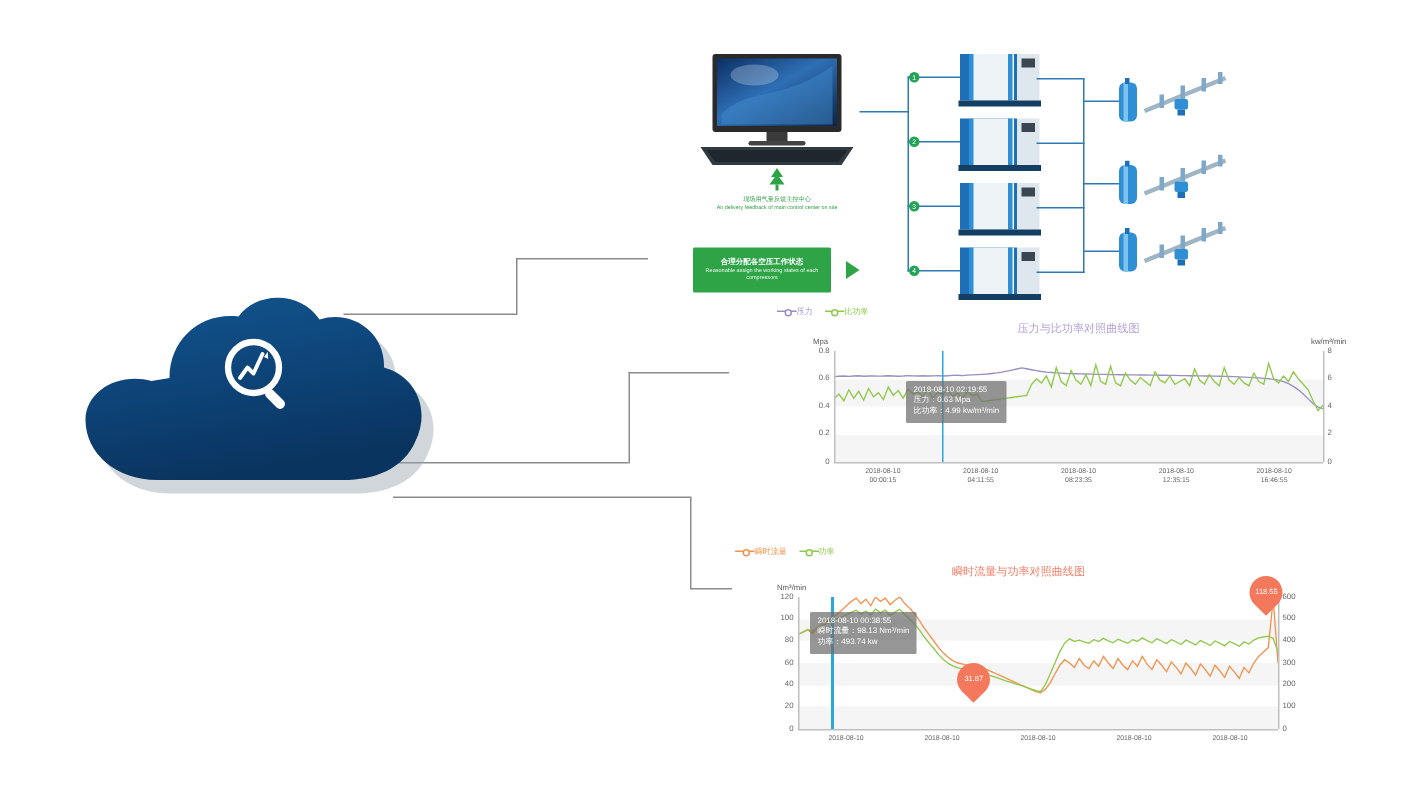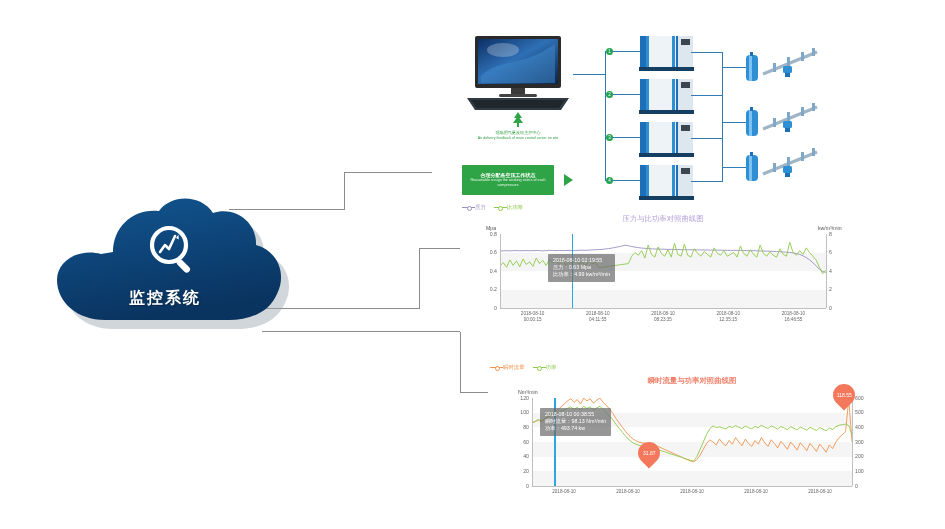--- a/index.html
+++ b/index.html
@@ -131,21 +131,20 @@
                C200,10 222,26 221,49 C243,55 252,78 242,98
                C234,117 214,124 194,124 L70,124
                C42,124 22,106 22,84 C22,64 45,52 66,58 Z" fill="url(#cg)"></path>
     </svg>
     <svg class="cloud-icon" viewBox="0 0 62 58">
       <circle cx="26" cy="23" r="17" fill="none" stroke="#ffffff" stroke-width="4.2"></circle>
       <polyline points="17,30 22,23 26,27 32,14" fill="none" stroke="#ffffff" stroke-width="2.6" stroke-linecap="round" stroke-linejoin="round"></polyline>
       <polygon points="33,16 35.5,12.5 35.8,17.4" fill="#ffffff"></polygon>
       <rect x="37" y="36" width="16" height="6.5" rx="3.2" fill="#ffffff" transform="rotate(45 37 36)"></rect>
     </svg>
-    <div class="cloud-label">监控系统</div>
   </div>
 
   <div class="diagram">
 
     <svg class="monitor" viewBox="0 0 110 78">
       <defs>
         <linearGradient id="scr" x1="0" y1="0" x2="1" y2="1">
           <stop offset="0%" stop-color="#0c2f63"></stop>
           <stop offset="45%" stop-color="#2e6fb5"></stop>
           <stop offset="100%" stop-color="#0a2448"></stop>
@@ -272,21 +271,21 @@
       <path d="M2,26 L56,4" stroke="#9fb4c4" stroke-width="3" fill="none"></path>
       <rect x="12" y="15" width="3" height="9" fill="#7fa8c8"></rect>
       <rect x="26" y="9" width="3" height="9" fill="#7fa8c8"></rect>
       <rect x="40" y="4" width="3" height="9" fill="#7fa8c8"></rect>
       <rect x="51" y="0" width="3" height="8" fill="#7fa8c8"></rect>
       <rect x="22" y="18" width="9" height="7" rx="1.5" fill="#2f8fd4"></rect>
       <rect x="24" y="25" width="5" height="4" fill="#1d6fb8"></rect>
     </svg>
   </div>
 
-  <div class="chart" id="chart0" style="left:460px;top:204px;width:400px;height:128px;">
+  <div class="chart" id="chart0" style="left:516px;top:204px;width:400px;height:128px;">
       <div class="chart-legend" style="left: 2px; top: 0px;"><span class="lg-item" style="color: rgb(155, 142, 196);"><span class="lg-mark" style="color: rgb(155, 142, 196);"><i style="background: rgb(155, 142, 196);"></i><b></b></span><span class="lg-txt">压力</span></span><span class="lg-item" style="color: rgb(143, 201, 75);"><span class="lg-mark" style="color: rgb(143, 201, 75);"><i style="background: rgb(143, 201, 75);"></i><b></b></span><span class="lg-txt">比功率</span></span></div>
       <div class="chart-title" style="color: rgb(181, 160, 216); left: 203px; top: 10px; transform: translateX(-50%);">压力与比功率对照曲线图</div>
       <div class="axis-unit" style="left: 26px; top: 21px;">Mpa</div>
       <div class="axis-unit" style="left: 358px; top: 21px;">kw/m³/min</div>
       <div class="plot" style="left: 40px; top: 30px; width: 326px; height: 74px;">
         <div class="band" style="top: 18.5px; height: 18.5px;"></div>
         <div class="band" style="top: 55.5px; height: 18.5px;"></div>
         <svg viewBox="0 0 326 74" width="326" height="74" style="position: absolute; left: 0px; top: 0px;">
           <polyline points="0.00,17.11 3.29,16.84 6.59,16.65 9.88,16.93 13.17,16.65 16.46,16.47 19.76,16.84 23.05,16.65 26.34,16.56 29.64,16.74 32.93,16.65 36.22,16.47 39.52,16.65 42.81,16.84 46.10,16.65 49.39,16.37 52.69,16.56 55.98,16.65 59.27,16.47 62.57,16.65 65.86,16.56 69.15,16.37 72.44,16.65 75.74,16.47 79.03,16.28 82.32,16.19 85.62,16.37 88.91,16.10 92.20,15.91 95.49,15.73 98.79,15.54 102.08,15.36 105.37,14.99 108.67,14.62 111.96,14.06 115.25,13.41 118.55,12.76 121.84,12.02 125.13,11.28 128.42,11.84 131.72,12.49 135.01,13.13 138.30,13.69 141.60,14.06 144.89,14.34 148.18,14.62 151.47,14.80 154.77,14.99 158.06,15.08 161.35,15.17 164.65,15.26 167.94,15.36 171.23,15.45 174.53,15.54 177.82,15.54 181.11,15.63 184.40,15.73 187.70,15.73 190.99,15.82 194.28,15.82 197.58,15.91 200.87,15.91 204.16,16.00 207.45,16.00 210.75,16.10 214.04,16.10 217.33,16.19 220.63,16.19 223.92,16.28 227.21,16.28 230.51,16.37 233.80,16.37 237.09,16.47 240.38,16.47 243.68,16.56 246.97,16.65 250.26,16.65 253.56,16.74 256.85,16.84 260.14,16.93 263.43,17.02 266.73,17.11 270.02,17.21 273.31,17.39 276.61,17.58 279.90,17.76 283.19,17.95 286.48,18.22 289.78,18.50 293.07,18.87 296.36,19.43 299.66,20.35 302.95,21.74 306.24,23.59 309.54,25.90 312.83,28.68 316.12,31.91 319.41,35.15 322.71,37.46 326.00,38.39" fill="none" stroke="#9b8ec4" stroke-width="0.9"></polyline>
           <polyline points="0.00,31.91 3.29,28.67 6.59,33.30 9.88,25.90 13.17,31.45 16.46,26.83 19.76,32.84 23.05,24.98 26.34,30.52 29.64,27.75 32.93,32.38 36.22,24.05 39.52,29.60 42.81,26.36 46.10,31.45 49.39,25.44 52.69,28.67 55.98,27.29 59.27,30.52 62.57,24.98 65.86,31.45 69.15,27.75 72.44,29.14 75.74,25.90 79.03,30.06 82.32,28.21 85.62,31.45 88.91,26.83 92.20,29.60 95.49,28.67 98.79,33.76 102.08,33.30 105.37,32.84 108.67,32.38 111.96,31.91 115.25,31.45 118.55,30.99 121.84,30.52 125.13,30.06 128.42,29.60 131.72,22.20 135.01,18.50 138.30,21.27 141.60,16.65 144.89,24.05 148.18,11.10 151.47,20.35 154.77,23.13 158.06,12.95 161.35,19.42 164.65,22.20 167.94,15.73 171.23,23.13 174.53,9.25 177.82,20.35 181.11,22.20 184.40,10.17 187.70,21.27 190.99,23.13 194.28,14.80 197.58,19.42 200.87,22.20 204.16,17.58 207.45,20.35 210.75,23.13 214.04,13.88 217.33,19.42 220.63,21.27 223.92,16.65 227.21,22.20 230.51,20.35 233.80,18.50 237.09,23.13 240.38,12.02 243.68,19.42 246.97,22.20 250.26,15.73 253.56,20.35 256.85,23.13 260.14,11.10 263.43,19.42 266.73,22.20 270.02,17.58 273.31,21.27 276.61,23.13 279.90,14.80 283.19,20.35 286.48,22.20 289.78,8.33 293.07,18.50 296.36,21.27 299.66,16.65 302.95,20.35 306.24,13.88 309.54,18.50 312.83,22.20 316.12,25.90 319.41,33.30 322.71,39.77 326.00,36.08" fill="none" stroke="#8fc94b" stroke-width="0.9"></polyline>
@@ -328,21 +327,21 @@
       </div>
       <div class="tooltip" style="left: 88px; top: 50px;">
         <div>2018-08-10 02:19:55</div>
         <div>压力：0.63 Mpa</div>
         <div>比功率：4.99 kw/m³/min</div>
       </div>
     </div>
 
   <div class="chart" id="chart1" style="left:488px;top:364px;width:400px;height:150px;">
       <div class="chart-legend" style="left: 2px; top: 0px;"><span class="lg-item" style="color: rgb(242, 147, 79);"><span class="lg-mark" style="color: rgb(242, 147, 79);"><i style="background: rgb(242, 147, 79);"></i><b></b></span><span class="lg-txt">瞬时流量</span></span><span class="lg-item" style="color: rgb(143, 201, 75);"><span class="lg-mark" style="color: rgb(143, 201, 75);"><i style="background: rgb(143, 201, 75);"></i><b></b></span><span class="lg-txt">功率</span></span></div>
-      <div class="chart-title" style="color: rgb(240, 128, 106); left: 204px; top: 12px; transform: translateX(-50%); font-weight: bold;">瞬时流量与功率对照曲线图</div>
+      <div class="chart-title" style="color: rgb(240, 128, 106); left: 191px; top: 12px; transform: translateX(-50%);">瞬时流量与功率对照曲线图</div>
       <div class="axis-unit" style="left: 30px; top: 25px;">Nm³/min</div>
       <div class="plot" style="left: 44px; top: 34px; width: 320px; height: 88px;">
         <div class="band" style="top: 14.6667px; height: 14.6667px;"></div>
         <div class="band" style="top: 44px; height: 14.6667px;"></div>
         <div class="band" style="top: 73.3333px; height: 14.6667px;"></div>
         <svg viewBox="0 0 320 88" width="320" height="88" style="position: absolute; left: 0px; top: 0px;">
           <polyline points="0.00,24.93 3.23,23.47 6.46,22.00 9.70,24.20 12.93,20.53 16.16,18.33 19.39,16.13 22.63,13.93 25.86,11.73 29.09,8.80 32.32,5.87 35.56,2.93 38.79,0.73 42.02,4.40 45.25,1.47 48.48,5.87 51.72,0.00 54.95,2.93 58.18,0.73 61.41,5.13 64.65,2.20 67.88,0.00 71.11,4.40 74.34,7.33 77.58,11.00 80.81,15.40 84.04,20.53 87.27,24.93 90.51,29.33 93.74,33.73 96.97,37.40 100.20,40.33 103.43,42.53 106.67,44.00 109.90,44.73 113.13,45.47 116.36,46.20 119.60,46.93 122.83,47.67 126.06,48.40 129.29,49.87 132.53,51.33 135.76,52.80 138.99,54.27 142.22,55.73 145.45,57.20 148.69,58.67 151.92,60.13 155.15,61.60 158.38,63.07 161.62,63.80 164.85,61.60 168.08,57.20 171.31,51.33 174.55,45.47 177.78,41.80 181.01,44.00 184.24,46.93 187.47,41.07 190.71,45.47 193.94,47.67 197.17,42.53 200.40,46.20 203.64,39.60 206.87,44.00 210.10,47.67 213.33,41.07 216.57,45.47 219.80,48.40 223.03,42.53 226.26,46.20 229.49,39.60 232.73,44.73 235.96,48.40 239.19,41.80 242.42,45.47 245.66,49.87 248.89,43.27 252.12,46.93 255.35,51.33 258.59,44.00 261.82,47.67 265.05,52.07 268.28,44.73 271.52,48.40 274.75,52.80 277.98,45.47 281.21,49.13 284.44,53.53 287.68,46.20 290.91,49.87 294.14,54.27 297.37,46.93 300.61,50.60 303.84,44.00 307.07,39.60 310.30,36.67 313.54,33.73 316.77,1.47 320.00,44.00" fill="none" stroke="#f2934f" stroke-width="0.9"></polyline>
           <polyline points="0.00,24.93 3.23,23.47 6.46,21.71 9.70,22.73 12.93,20.53 16.16,19.07 19.39,17.60 22.63,15.84 25.86,14.67 29.09,13.20 32.32,11.73 35.56,10.27 38.79,8.80 42.02,11.44 45.25,9.39 48.48,12.03 51.72,8.07 54.95,10.56 58.18,8.80 61.41,12.32 64.65,9.97 67.88,8.21 71.11,11.73 74.34,14.67 77.58,17.89 80.81,21.71 84.04,26.40 87.27,30.51 90.51,34.32 93.74,38.43 96.97,41.65 100.20,44.29 103.43,46.05 106.67,47.23 109.90,48.11 113.13,48.99 116.36,49.57 119.60,50.45 122.83,51.04 126.06,51.63 129.29,52.80 132.53,53.68 135.76,54.85 138.99,56.03 142.22,56.91 145.45,58.08 148.69,58.96 151.92,60.13 155.15,61.31 158.38,62.19 161.62,63.07 164.85,58.67 168.08,51.33 171.31,44.00 174.55,36.37 177.78,30.80 181.01,27.87 184.24,29.63 187.47,28.75 190.71,29.92 193.94,30.80 197.17,28.45 200.40,29.63 203.64,27.57 206.87,29.33 210.10,30.51 213.33,28.16 216.57,29.63 219.80,30.80 223.03,28.45 226.26,29.63 229.49,27.28 232.73,29.04 235.96,30.51 239.19,27.87 242.42,29.33 245.66,31.09 248.89,28.45 252.12,29.92 255.35,31.68 258.59,28.75 261.82,30.21 265.05,31.97 268.28,29.04 271.52,30.51 274.75,32.27 277.98,29.33 281.21,30.80 284.44,32.56 287.68,29.63 290.91,31.09 294.14,32.85 297.37,29.92 300.61,31.39 303.84,28.75 307.07,27.28 310.30,26.69 313.54,26.11 316.77,27.57 320.00,36.67" fill="none" stroke="#8fc94b" stroke-width="0.9"></polyline>
         </svg>
         <div class="cursor-line" style="left: 22.4px; top: 0px; height: 88px;"></div>

